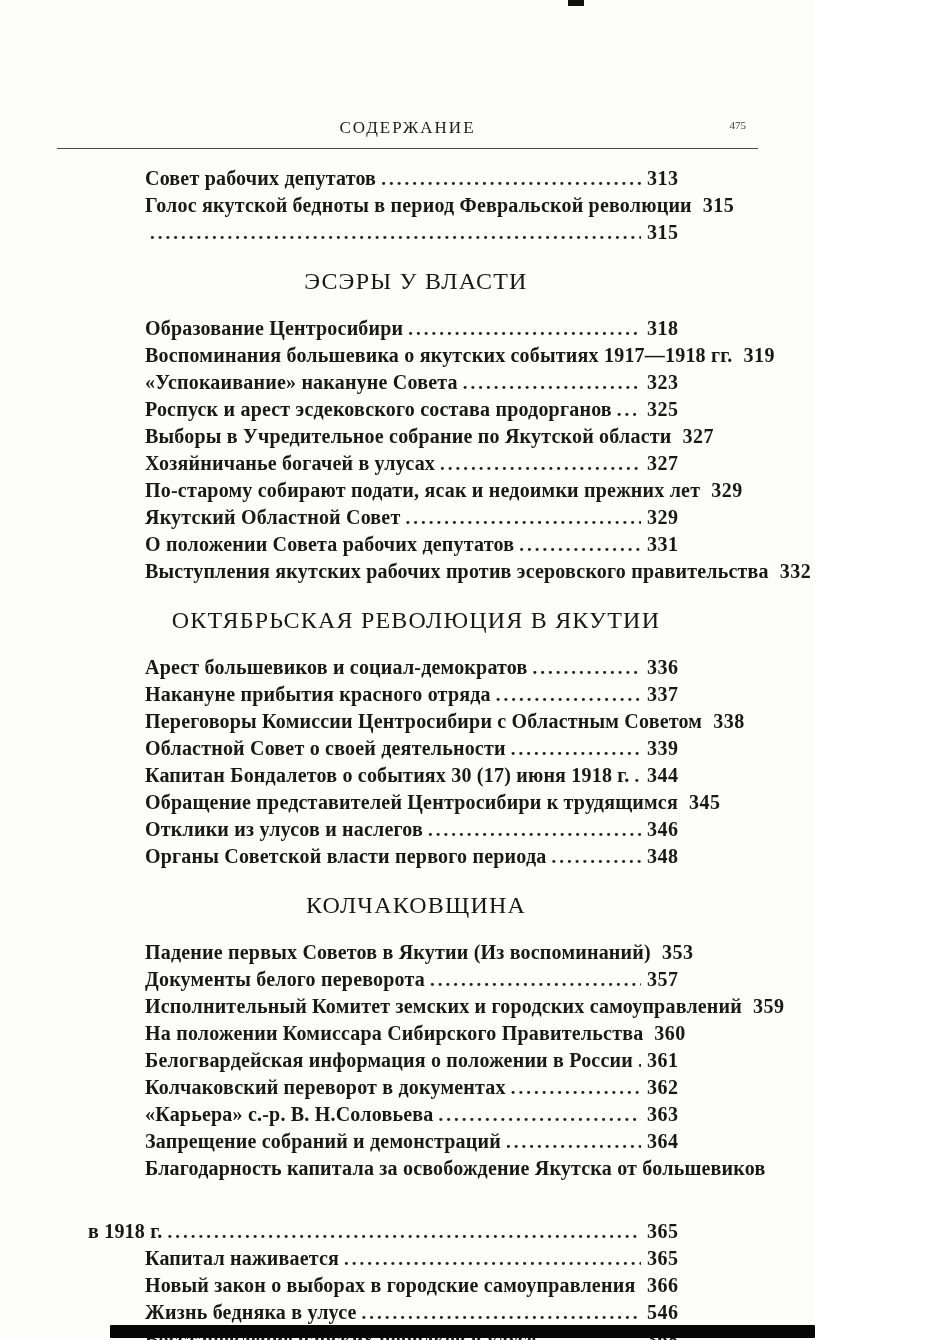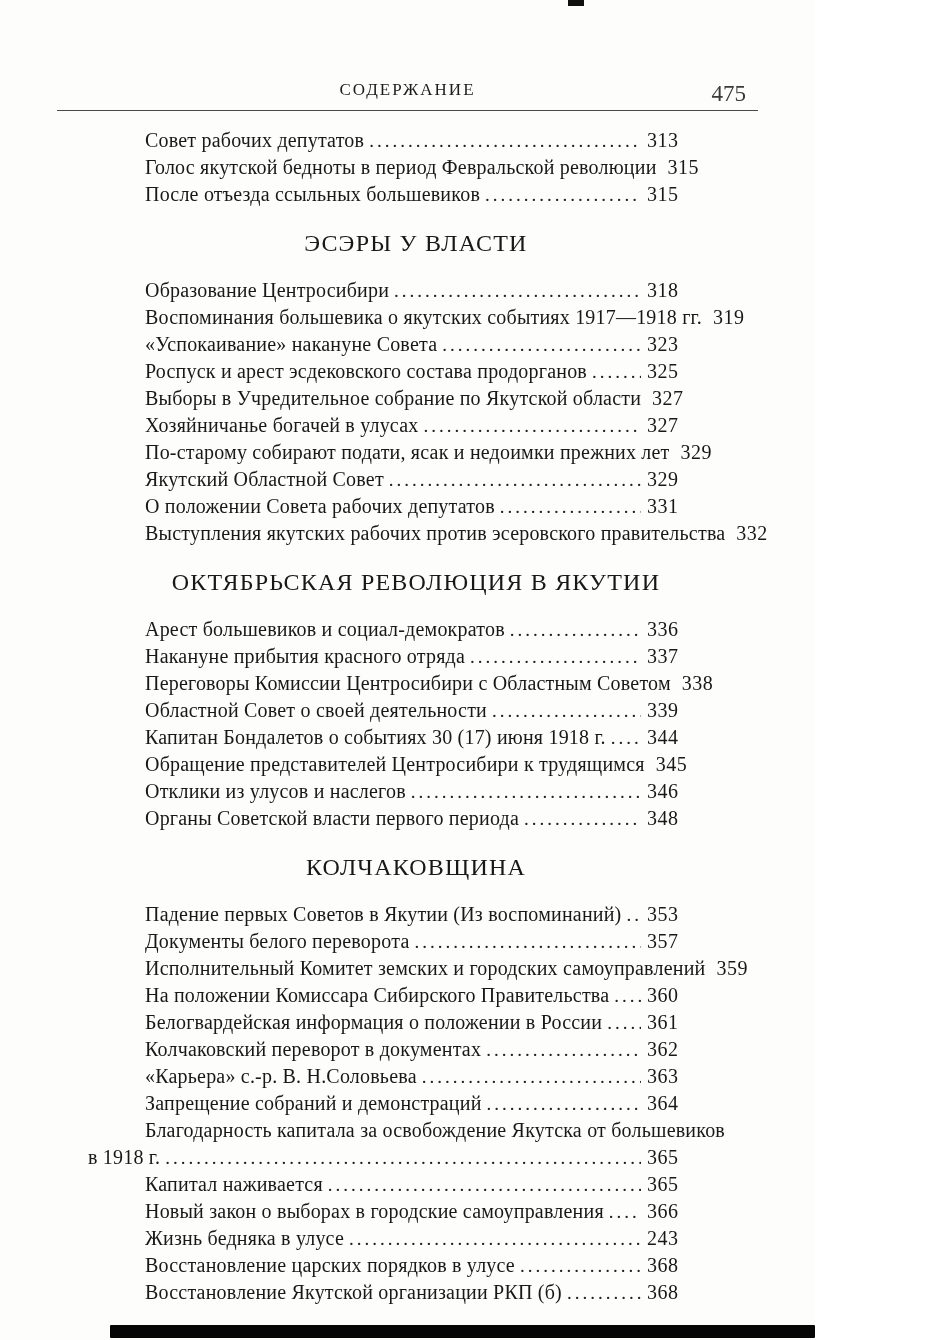--- a/index.html
+++ b/index.html
@@ -9,40 +9,40 @@
     font-family: "Liberation Serif", "DejaVu Serif", serif;
     color: #181818;
   }
   .page {
     position: relative;
     width: 815px;
     height: 1340px;
     background: #fdfdfc;
     overflow: hidden;
     box-sizing: border-box;
-    padding-top: 80px;
+    padding-top: 118px;
   }
   .running-head {
     position: relative;
     margin: 0 57px;
     height: 22px;
   }
   .running-head .head-title {
     position: absolute;
     left: 0; right: 0;
     text-align: center;
     font-size: 17px;
     letter-spacing: 2px;
     color: #1c1c1c;
   }
   .running-head .head-page {
     position: absolute;
     right: 12px;
     top: 1px;
-    font-size: 23px;
+    font-size: 11px;
     color: #3a3a3a;
   }
   .rule {
     margin: 8px 57px 0 57px;
     border-bottom: 1.6px solid #4a4a4a;
   }
   .toc {
     margin: 16px 128px 0 145px;
     font-size: 20px;
     line-height: 27px;
@@ -50,22 +50,23 @@
   .section-heading {
     text-align: center;
     letter-spacing: 1.2px;
     font-size: 24px;
     margin: 22px 0 20px 0;
     white-space: nowrap;
   }
   .entry {
     display: flex;
     align-items: baseline;
-  }
-  .entry.outdent { margin-left: -57px; }
+    font-weight: bold;
+  }
+  .entry.outdent { margin-left: -57px; margin-top: 36px; }
   .entry-title {
     white-space: nowrap;
     letter-spacing: 0.2px;
   }
   .leader {
     flex: 1 1 auto;
     min-width: 0;
     overflow: hidden;
     white-space: nowrap;
     margin: 0 6px 0 5px;
@@ -117,21 +118,20 @@
         <span class="entry-title">Совет рабочих депутатов</span>
         <span class="leader"></span>
         <span class="entry-page">313</span>
       </div>
       <div class="entry">
         <span class="entry-title">Голос якутской бедноты в период Февральской революции</span>
         <span class="leader"></span>
         <span class="entry-page">315</span>
       </div>
       <div class="entry">
-        <span class="entry-title">После отъезда ссыльных большевиков</span>
         <span class="leader"></span>
         <span class="entry-page">315</span>
       </div>
       <div class="section-heading">ЭСЭРЫ У ВЛАСТИ</div>
       <div class="entry">
         <span class="entry-title">Образование Центросибири</span>
         <span class="leader"></span>
         <span class="entry-page">318</span>
       </div>
       <div class="entry">
@@ -275,21 +275,21 @@
         <span class="entry-page">365</span>
       </div>
       <div class="entry">
         <span class="entry-title">Новый закон о выборах в городские самоуправления</span>
         <span class="leader"></span>
         <span class="entry-page">366</span>
       </div>
       <div class="entry">
         <span class="entry-title">Жизнь бедняка в улусе</span>
         <span class="leader"></span>
-        <span class="entry-page">243</span>
+        <span class="entry-page">546</span>
       </div>
       <div class="entry">
         <span class="entry-title">Восстановление царских порядков в улусе</span>
         <span class="leader"></span>
         <span class="entry-page">368</span>
       </div>
       <div class="entry">
         <span class="entry-title">Восстановление Якутской организации РКП (б)</span>
         <span class="leader"></span>
         <span class="entry-page">368</span>

